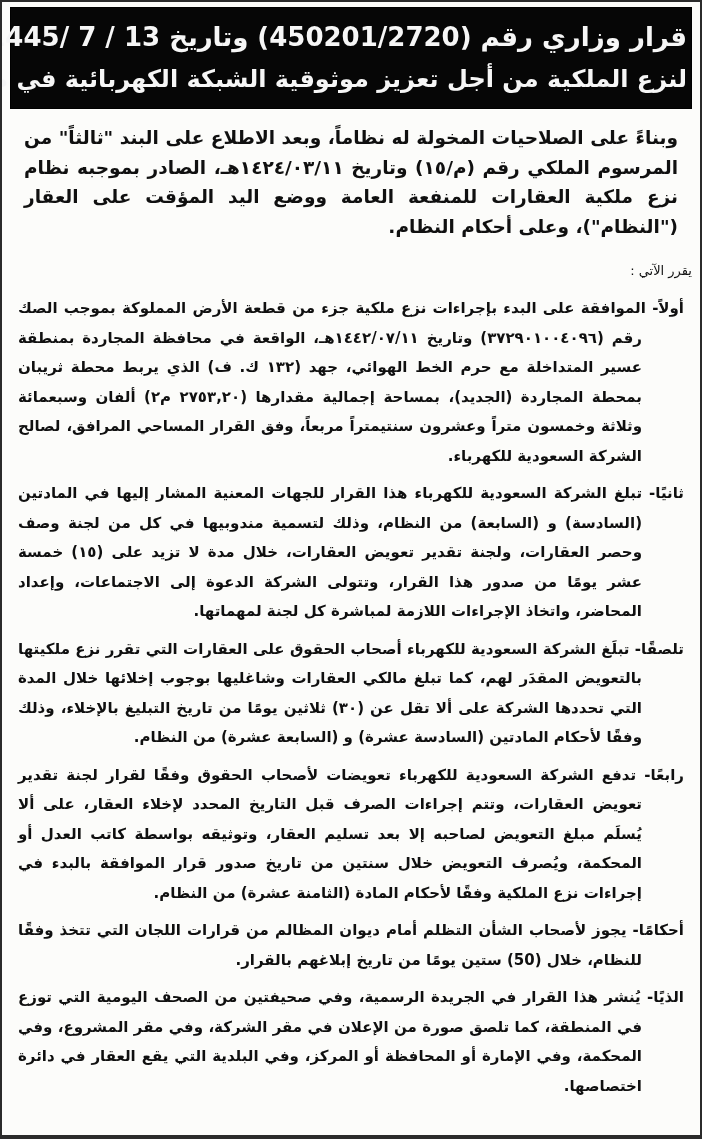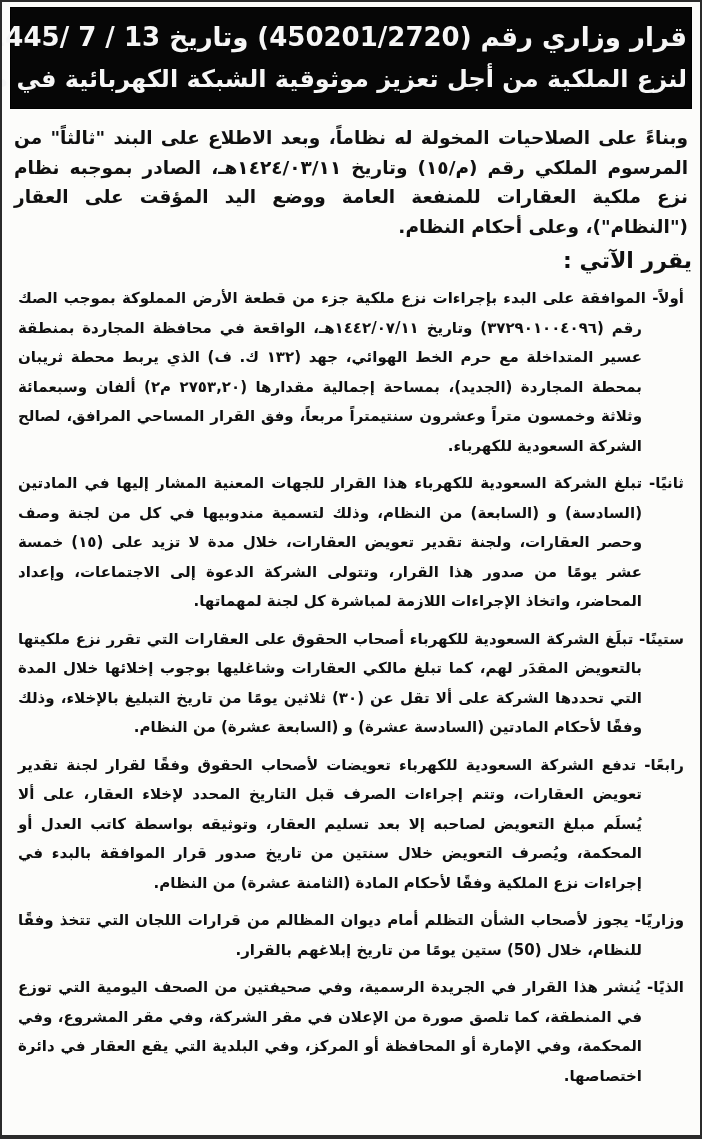--- a/index.html
+++ b/index.html
@@ -16,23 +16,23 @@
     border: 1px solid #000;
   }
   .header-line1 { font-size: 26px; line-height: 44px; white-space: nowrap; }
   .header-line2 { font-size: 24px; line-height: 40px; white-space: nowrap; }
   .salutation {
     font-weight: bold; font-size: 19px; line-height: 31px;
     text-align: center; padding-left: 210px;
   }
   .preamble {
     font-weight: bold; font-size: 18.5px; line-height: 29.5px;
-    text-align: justify; margin: 4px;
+    text-align: justify; margin: 14px;
   }
-  .decides { font-weight: bold; font-size: 22px; line-height: 31px; }
+  .decides { font-weight: normal; font-size: 13px; line-height: 31px; }
   .items { margin: 0; }
   .item {
     font-weight: bold; font-size: 15px; line-height: 29.5px;
     text-align: justify; padding-right: 42px; text-indent: -42px; margin: 8px;
   }
 </style>
 </head>
 <body>
 
 <div class="page">
@@ -43,20 +43,20 @@
   </div>
 
 
   <p class="preamble">وبناءً على الصلاحيات المخولة له نظاماً، وبعد الاطلاع على البند "ثالثاً" من المرسوم الملكي رقم (م/١٥) وتاريخ ١٤٢٤/٠٣/١١هـ، الصادر بموجبه نظام نزع ملكية العقارات للمنفعة العامة ووضع اليد المؤقت على العقار ("النظام")، وعلى أحكام النظام.</p>
 
   <div class="decides">يقرر الآتي :</div>
 
   <div class="items">
     <p class="item"><span>أولاً-</span> <span>الموافقة على البدء بإجراءات نزع ملكية جزء من قطعة الأرض المملوكة بموجب الصك رقم (٣٧٢٩٠١٠٠٤٠٩٦) وتاريخ ١٤٤٢/٠٧/١١هـ، الواقعة في محافظة المجاردة بمنطقة عسير المتداخلة مع حرم الخط الهوائي، جهد (١٣٢ ك. ف) الذي يربط محطة ثريبان بمحطة المجاردة (الجديد)، بمساحة إجمالية مقدارها (٢٧٥٣,٢٠ م٢) ألفان وسبعمائة وثلاثة وخمسون متراً وعشرون سنتيمتراً مربعاً، وفق القرار المساحي المرافق، لصالح الشركة السعودية للكهرباء.</span></p>
     <p class="item"><span>ثانيًا-</span> <span>تبلغ الشركة السعودية للكهرباء هذا القرار للجهات المعنية المشار إليها في المادتين (السادسة) و (السابعة) من النظام، وذلك لتسمية مندوبيها في كل من لجنة وصف وحصر العقارات، ولجنة تقدير تعويض العقارات، خلال مدة لا تزيد على (١٥) خمسة عشر يومًا من صدور هذا القرار، وتتولى الشركة الدعوة إلى الاجتماعات، وإعداد المحاضر، واتخاذ الإجراءات اللازمة لمباشرة كل لجنة لمهماتها.</span></p>
-    <p class="item"><span>ستينًا-</span> <span>تبلَغ الشركة السعودية للكهرباء أصحاب الحقوق على العقارات التي تقرر نزع ملكيتها بالتعويض المقدَر لهم، كما تبلغ مالكي العقارات وشاغليها بوجوب إخلائها خلال المدة التي تحددها الشركة على ألا تقل عن (٣٠) ثلاثين يومًا من تاريخ التبليغ بالإخلاء، وذلك وفقًا لأحكام المادتين (السادسة عشرة) و (السابعة عشرة) من النظام.</span></p>
+    <p class="item"><span>تلصقًا-</span> <span>تبلَغ الشركة السعودية للكهرباء أصحاب الحقوق على العقارات التي تقرر نزع ملكيتها بالتعويض المقدَر لهم، كما تبلغ مالكي العقارات وشاغليها بوجوب إخلائها خلال المدة التي تحددها الشركة على ألا تقل عن (٣٠) ثلاثين يومًا من تاريخ التبليغ بالإخلاء، وذلك وفقًا لأحكام المادتين (السادسة عشرة) و (السابعة عشرة) من النظام.</span></p>
     <p class="item"><span>رابعًا-</span> <span>تدفع الشركة السعودية للكهرباء تعويضات لأصحاب الحقوق وفقًا لقرار لجنة تقدير تعويض العقارات، وتتم إجراءات الصرف قبل التاريخ المحدد لإخلاء العقار، على ألا يُسلَم مبلغ التعويض لصاحبه إلا بعد تسليم العقار، وتوثيقه بواسطة كاتب العدل أو المحكمة، ويُصرف التعويض خلال سنتين من تاريخ صدور قرار الموافقة بالبدء في إجراءات نزع الملكية وفقًا لأحكام المادة (الثامنة عشرة) من النظام.</span></p>
-    <p class="item"><span>وزاريًا-</span> <span>يجوز لأصحاب الشأن التظلم أمام ديوان المظالم من قرارات اللجان التي تتخذ وفقًا للنظام، خلال (50) ستين يومًا من تاريخ إبلاغهم بالقرار.</span></p>
+    <p class="item"><span>أحكامًا-</span> <span>يجوز لأصحاب الشأن التظلم أمام ديوان المظالم من قرارات اللجان التي تتخذ وفقًا للنظام، خلال (50) ستين يومًا من تاريخ إبلاغهم بالقرار.</span></p>
     <p class="item"><span>الذيًا-</span> <span>يُنشر هذا القرار في الجريدة الرسمية، وفي صحيفتين من الصحف اليومية التي توزع في المنطقة، كما تلصق صورة من الإعلان في مقر الشركة، وفي مقر المشروع، وفي المحكمة، وفي الإمارة أو المحافظة أو المركز، وفي البلدية التي يقع العقار في دائرة اختصاصها.</span></p>
 
   </div>
 
 </div>
 
 </body></html>

